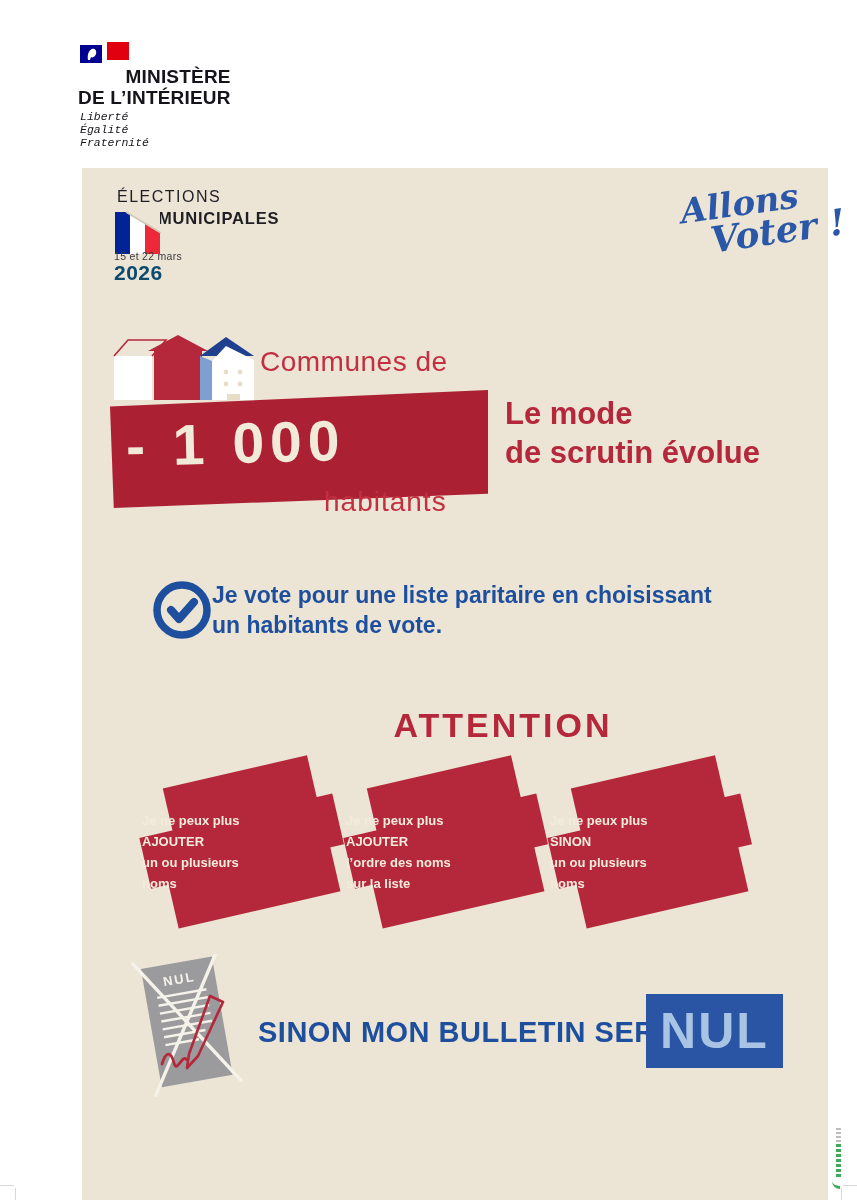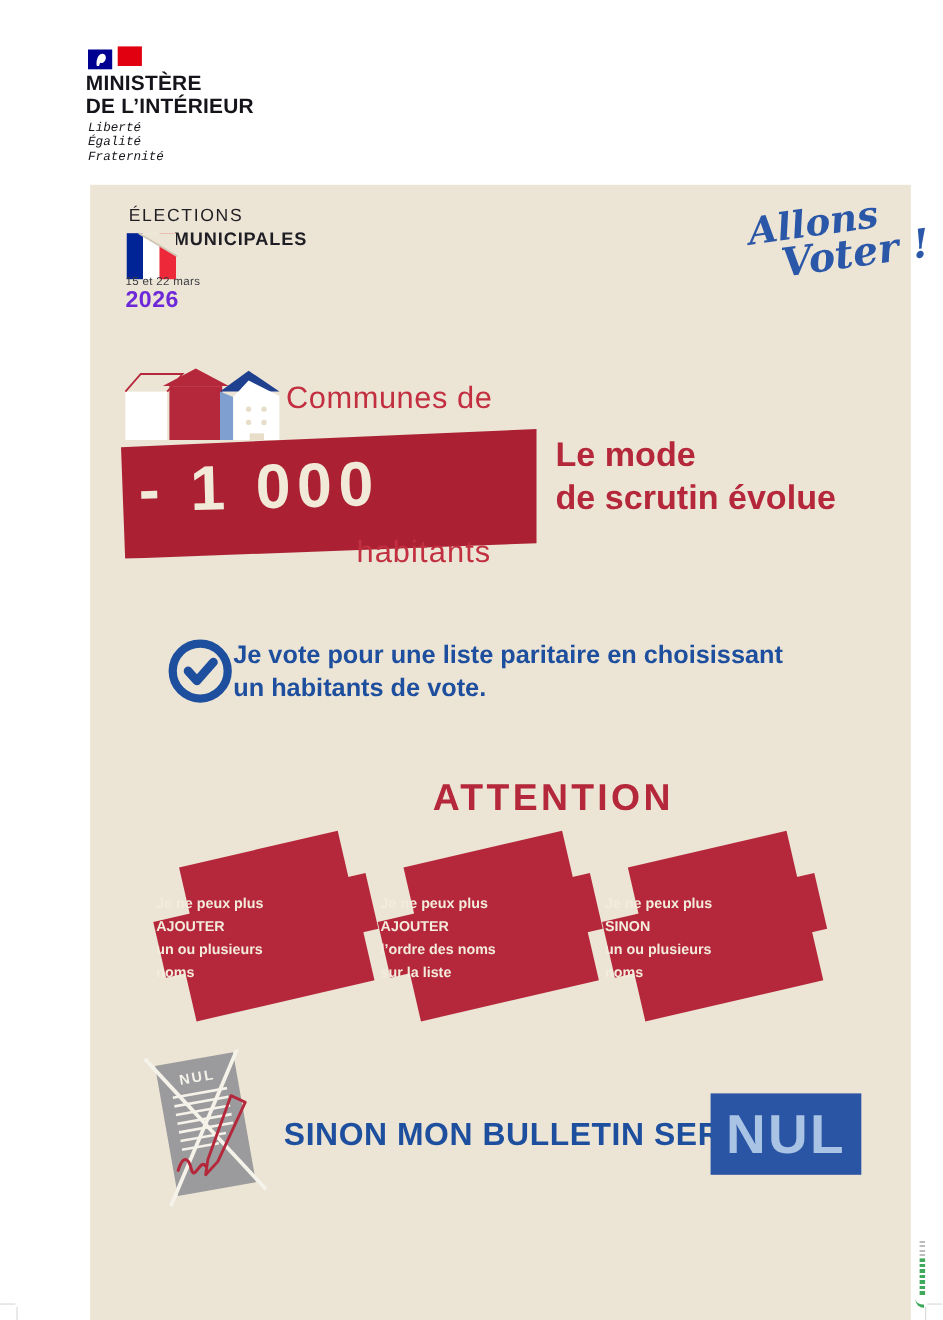--- a/index.html
+++ b/index.html
@@ -3,32 +3,32 @@
 <meta charset="utf-8">
 <style>
   html,body{margin:0;padding:0;background:#fff;}
   .page{position:relative;width:857px;height:1200px;background:#ffffff;overflow:hidden;
         font-family:"Liberation Sans",sans-serif;}
   .abs{position:absolute;}
 
   
   .ministry{left:78px;top:42px;}
   .min-name{position:absolute;left:0;top:24px;font-size:19px;font-weight:700;color:#15141a;
-            line-height:21px;letter-spacing:.2px;white-space:nowrap;}
+            line-height:21px;letter-spacing:.2px;white-space:nowrap;text-align:right;}
   .motto{position:absolute;left:2px;top:68px;font-family:Liberation Mono, monospace;
          font-style:italic;font-size:11.5px;color:#15141a;line-height:13px;}
 
   
   .panel{left:82px;top:168px;width:746px;height:1144px;background:var(--beige,#ece4d4);}
 
   
   .elec-l1{left:35px;top:20px;font-size:16px;font-weight:400;letter-spacing:1.5px;color:#1f1e24;}
   .elec-l2{left:76px;top:41px;font-size:16.5px;font-weight:700;letter-spacing:.8px;color:#1f1e24;}
   .elec-dates{left:32px;top:82px;font-size:10.5px;color:#3a3a40;letter-spacing:.3px;}
-  .elec-year{left:32px;top:93px;font-size:21px;font-weight:700;color:#6d28d9;letter-spacing:.5px;}
+  .elec-year{left:32px;top:93px;font-size:21px;font-weight:700;color:#0c4a6e;letter-spacing:.5px;}
 
   
   .allons{left:600px;top:16px;width:180px;transform:rotate(-8deg);color:var(--blue,#2b57a8);
           font-family:"DejaVu Serif",serif;font-style:italic;font-weight:700;}
   .allons .l1{display:block;font-size:34px;line-height:30px;}
   .allons .l2{display:block;font-size:36px;line-height:34px;margin-left:26px;}
 
   
   .communes-top{left:178px;top:178px;font-size:28px;font-weight:400;color:var(--red-text,#c22f40);letter-spacing:.5px;text-align:center;}
   .banner{left:28px;top:222px;width:378px;height:118px;background:var(--red-dark,#ab2133);

